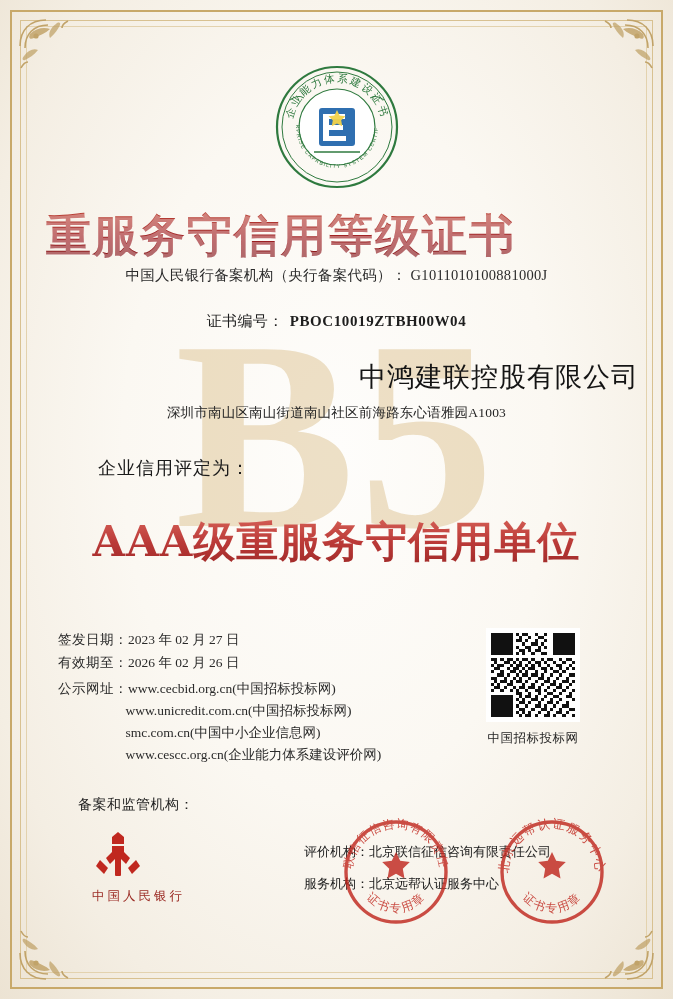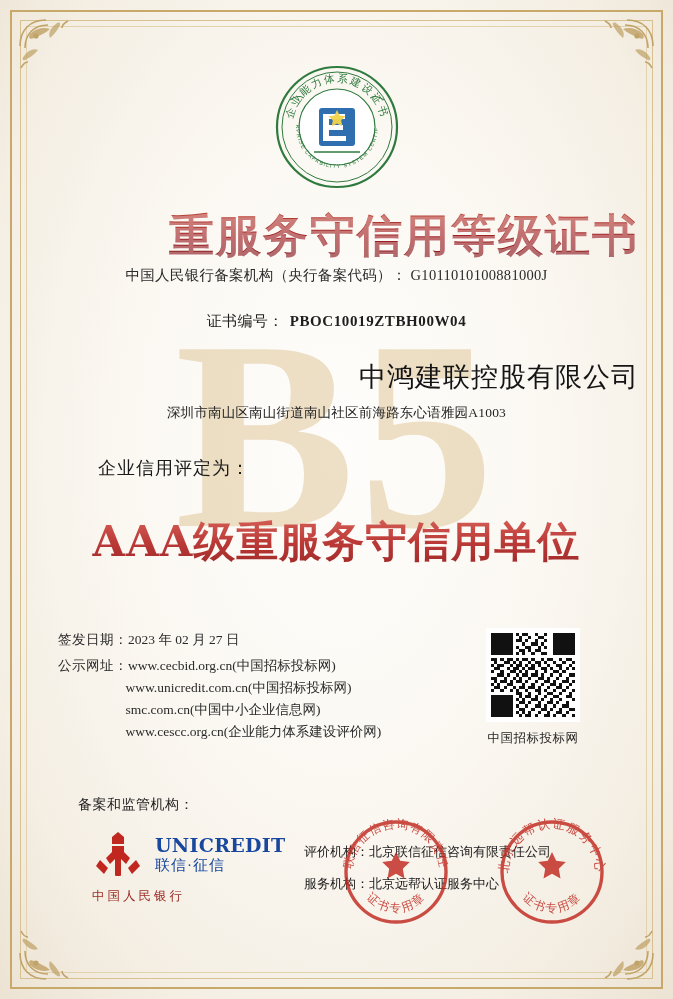--- a/index.html
+++ b/index.html
@@ -89,21 +89,21 @@
     width: 126px;
     height: 126px;
   }
   .emblem svg { width: 126px; height: 126px; display: block; }
 
   
   .title {
     position: absolute;
     left: 12px; right: 0;
     top: 172px;
-    text-align: right;
+    text-align: left;
     font-family: "DejaVu Serif", serif;
     font-size: 45px;
     font-weight: 700;
     letter-spacing: 2px;
     color: #9d2a2a;
     background: linear-gradient(180deg, #c24b3c 0%, #9d1f22 55%, #7c1518 100%);
     -webkit-background-clip: text;
     background-clip: text;
     -webkit-text-fill-color: transparent;
     text-shadow: 0 1px 0 rgba(255,255,255,.35);
@@ -402,20 +402,23 @@
 
     <div class="company">中鸿建联控股有限公司</div>
     <div class="company-addr">深圳市南山区南山街道南山社区前海路东心语雅园A1003</div>
 
     <div class="rating-label">企业信用评定为：</div>
     <div class="rating-value">AAA级重服务守信用单位</div>
 
     <div class="meta">
       <div class="row">
         <span class="lbl">签发日期：</span><span>2023 年 02 月 27 日</span>
+      </div>
+      <div class="row">
+        <span class="lbl">有效期至：</span><span>2026 年 02 月 26 日</span>
       </div>
       <div class="urls">
         <div class="row">
           <span class="lbl">公示网址：</span><span>www.cecbid.org.cn(中国招标投标网)</span>
         </div>
         <div class="row">
           <span style="visibility:hidden">公示网址：</span><span>www.unicredit.com.cn(中国招标投标网)</span>
         </div>
         <div class="row">
           <span style="visibility:hidden">公示网址：</span><span>smc.com.cn(中国中小企业信息网)</span>
@@ -632,24 +635,20 @@
           <svg viewBox="0 0 56 56">
             <g fill="#c0281f">
               <path d="M28 6 l6 5 v7 h-12 v-7 z"></path>
               <path d="M22 20 h12 v6 l6 6 -4 6 -8 -8 -8 8 -4 -6 6 -6 z"></path>
               <path d="M10 34 l8 8 -4 6 -8 -8 z"></path>
               <path d="M46 34 l-8 8 4 6 8 -8 z"></path>
               <rect x="25" y="30" width="6" height="20" rx="1"></rect>
             </g>
           </svg>
         </div>
-        <div class="uc-text">
-          <div class="uc-en">UNICREDIT</div>
-          <div class="uc-cn">联信·征信</div>
-        </div>
       </div>
       <div class="pboc-cn">中国人民银行</div>
     </div>
 
     <div class="agency">
       <div class="row">评价机构：北京联信征信咨询有限责任公司</div>
       <div class="row">服务机构：北京远帮认证服务中心</div>
     </div>
 
     <div class="stamp left">

